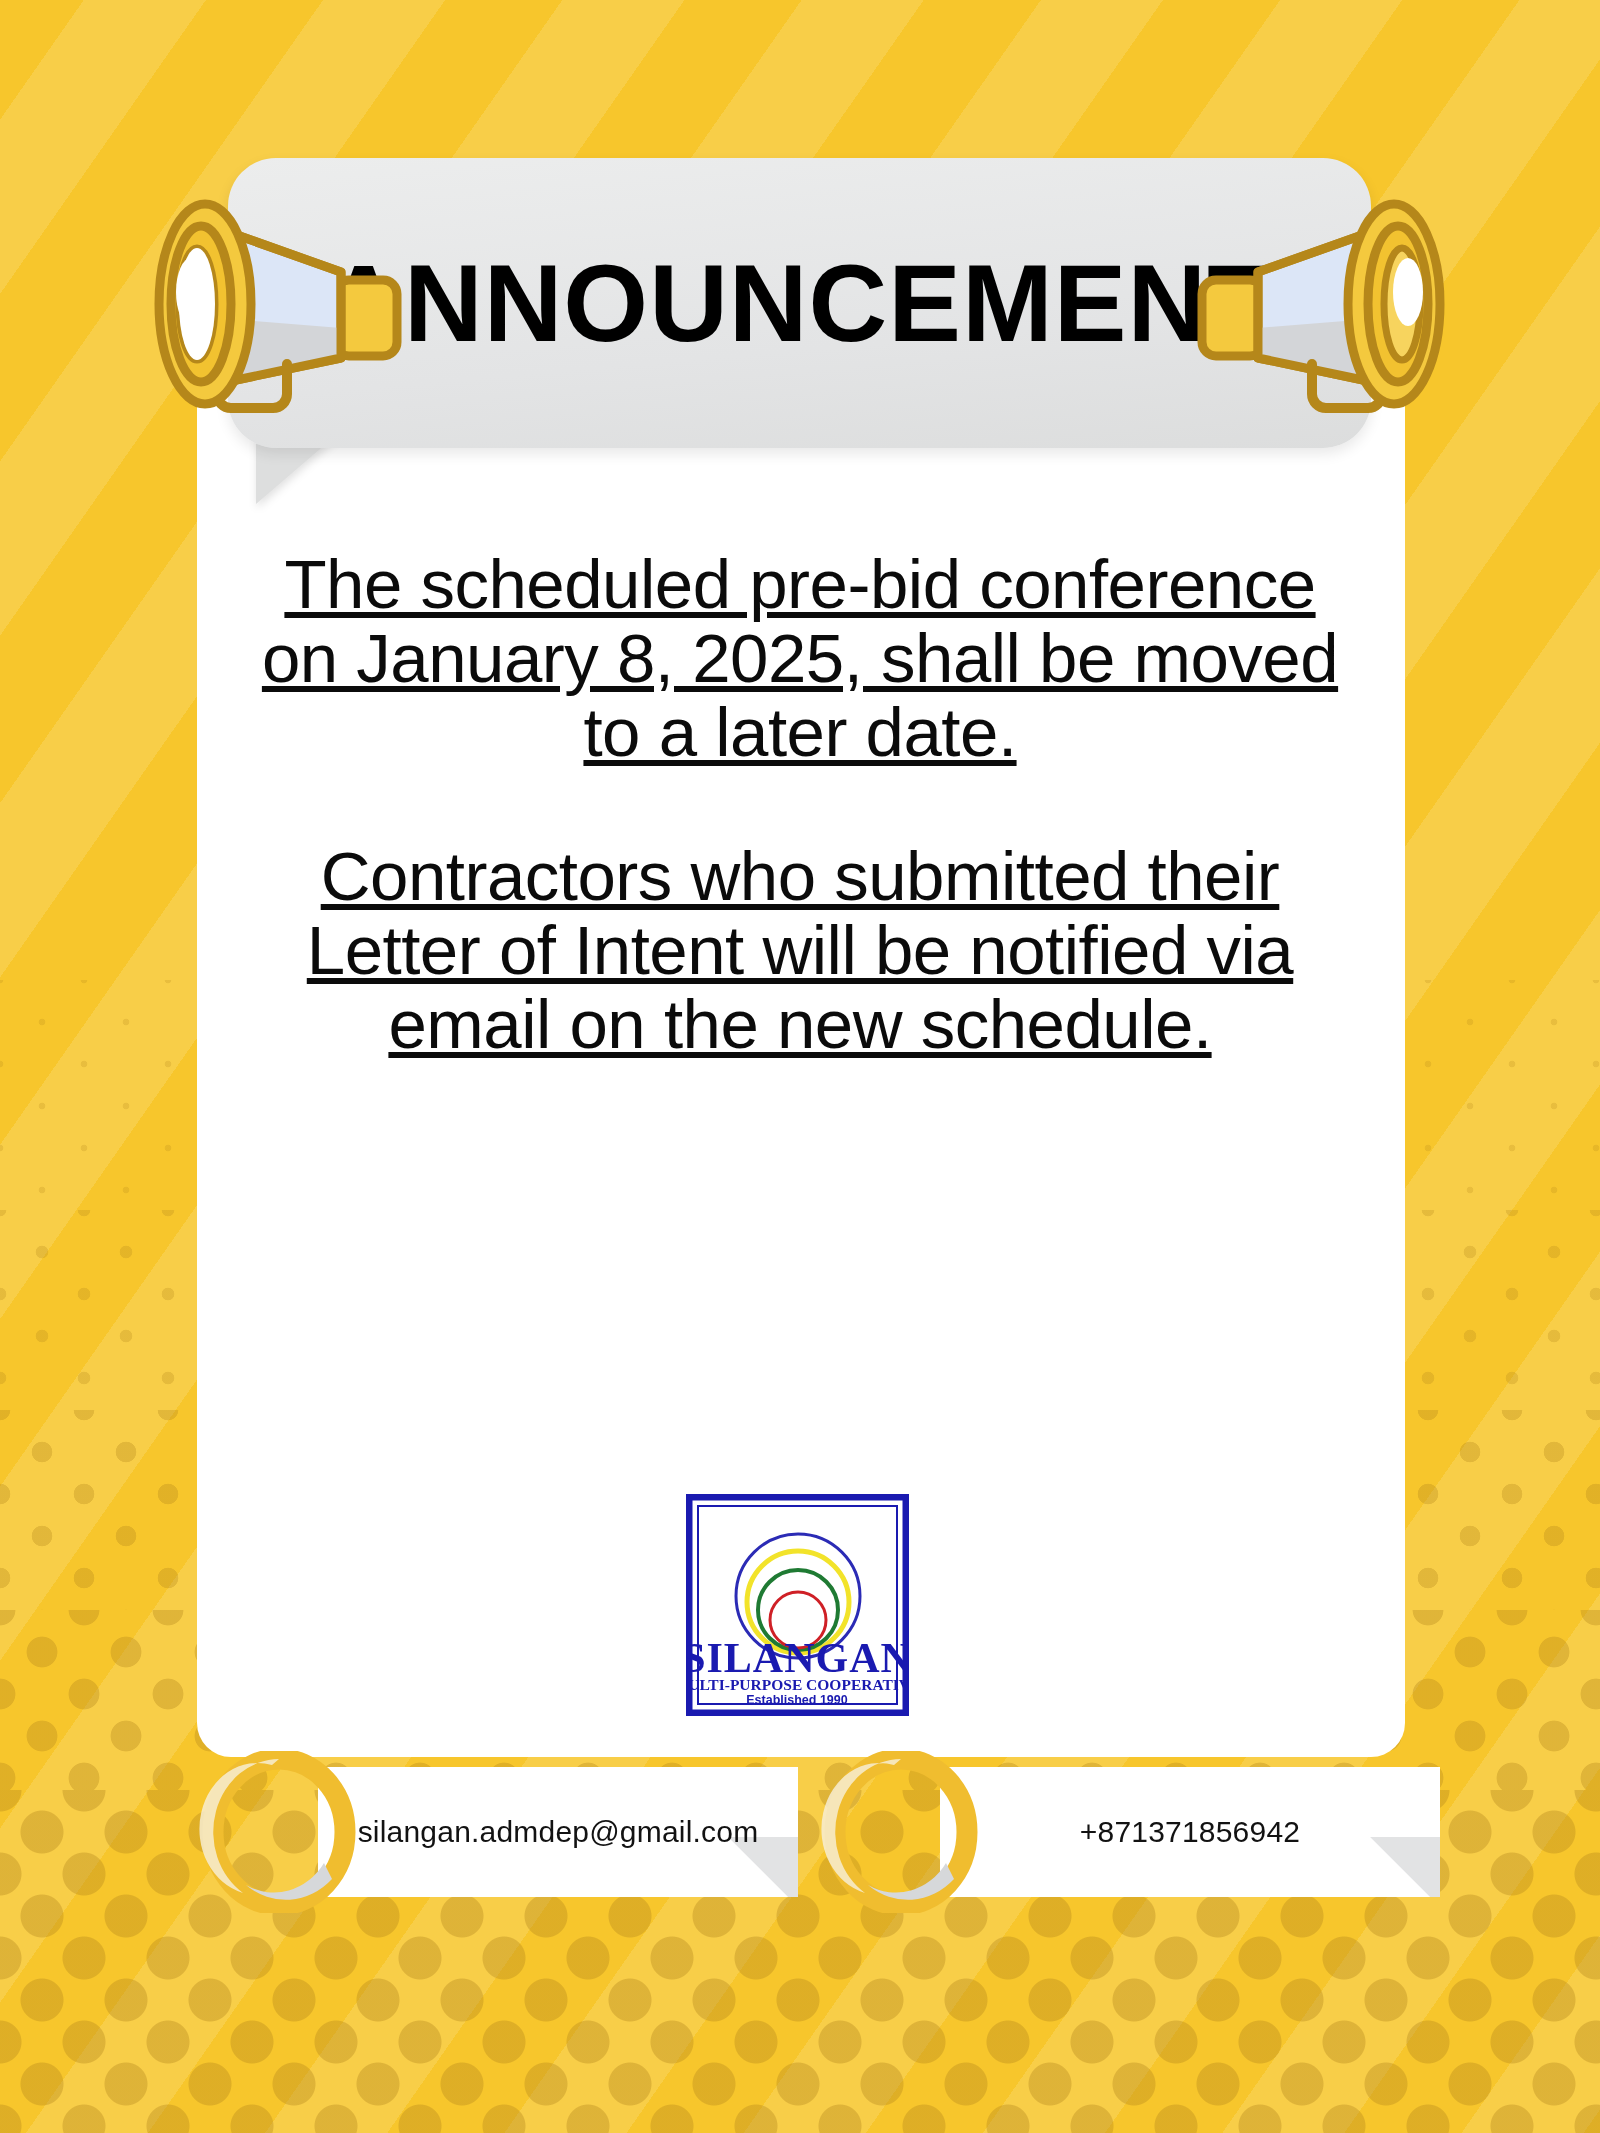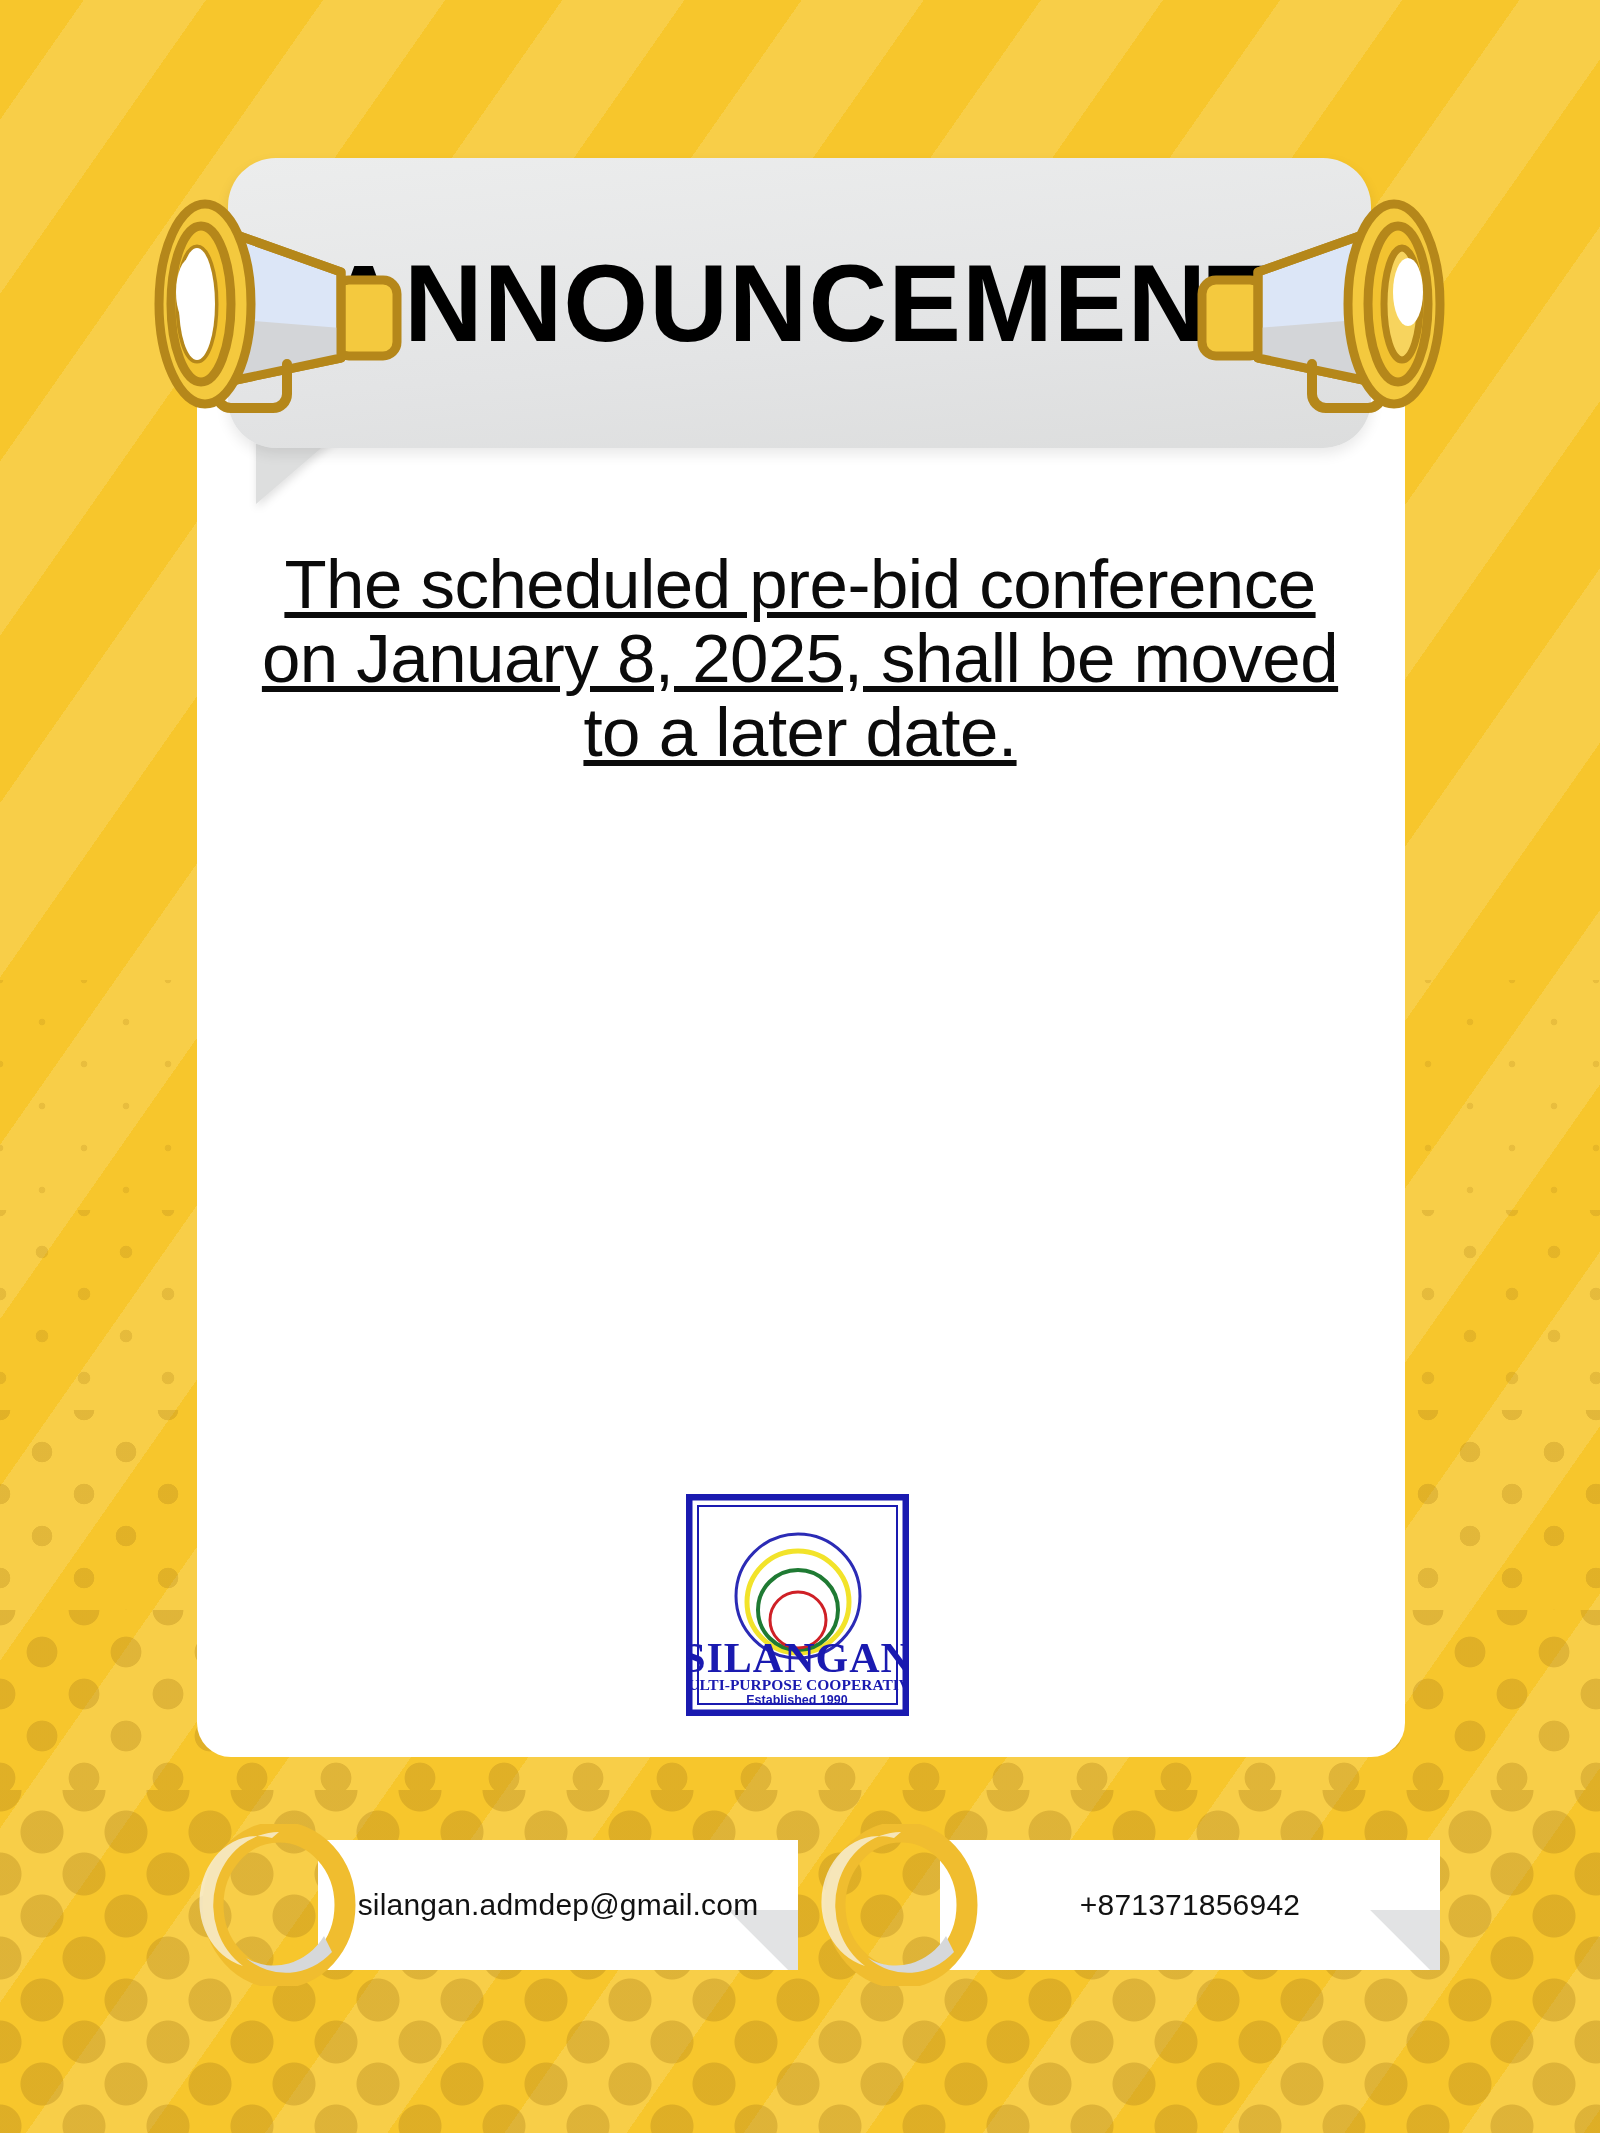--- a/index.html
+++ b/index.html
@@ -155,21 +155,21 @@
     top: 1494px;
     width: 235px;
     height: 222px;
     z-index: 9;
   }
 
   
   .contact-row {
     position: absolute;
     left: 0;
-    top: 1840px;
+    top: 1767px;
     width: 1600px;
     height: 160px;
     z-index: 9;
   }
   .contact {
     position: absolute;
     height: 130px;
   }
   .contact .plate {
     position: absolute;
@@ -268,20 +268,21 @@
           <ellipse cx="222" cy="104" rx="15" ry="34" fill="#ffffff" stroke="none"></ellipse>
         </g>
       </svg>
     </div>
 
     <div class="title">ANNOUNCEMENT</div>
   </div>
 
   <div class="body-text">
     <p class="first">The scheduled pre-bid conference on January 8, 2025, shall be moved to a later date.</p>
+    <p class="second">Contractors who submitted their Letter of Intent will be notified via email on the new schedule.</p>
   </div>
 
   <div class="logo">
     <svg width="223" height="222" viewBox="0 0 223 222">
       <rect x="2" y="2" width="219" height="218" fill="#ffffff" stroke="#1a1ab0" stroke-width="9"></rect>
       <rect x="12" y="12" width="199" height="198" fill="#ffffff" stroke="#1a1ab0" stroke-width="2"></rect>
 
       <circle cx="112" cy="102" r="62" fill="none" stroke="#2b2bb5" stroke-width="3"></circle>
       <circle cx="112" cy="108" r="51" fill="none" stroke="#f2e32a" stroke-width="5"></circle>
       <circle cx="112" cy="116" r="40" fill="none" stroke="#1f7a33" stroke-width="4"></circle>

